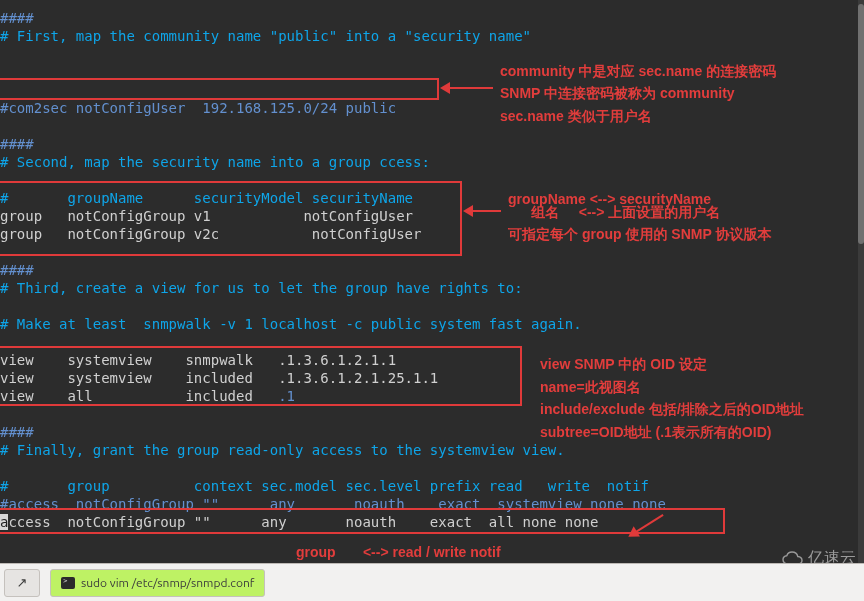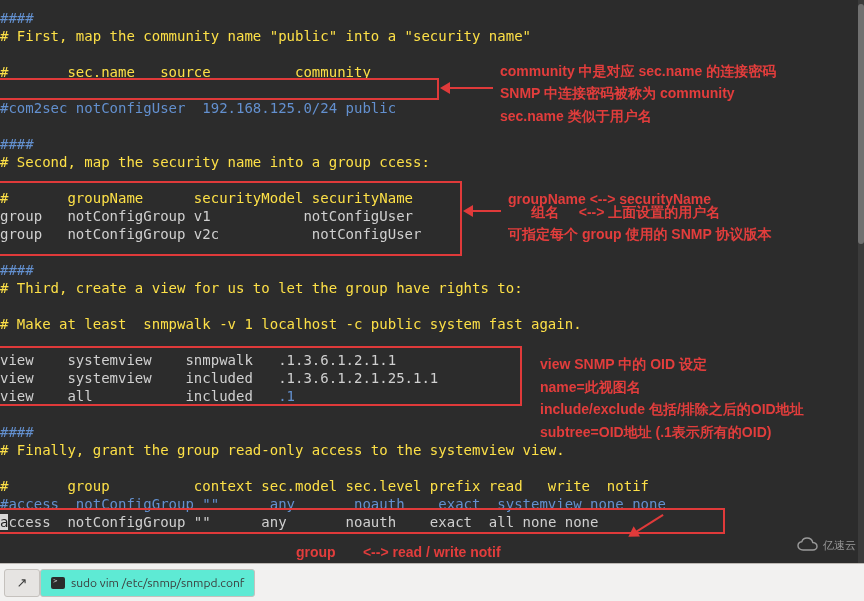--- a/index.html
+++ b/index.html
@@ -1,42 +1,41 @@
 <!DOCTYPE html>
 <html><head>
 <meta charset="utf-8">
 <style>
 html,body{margin:0;padding:0;width:864px;height:601px;background:#2c2c2c;font-family:"DejaVu Sans Mono","Courier New",monospace;font-size:14px;overflow:hidden}
 .editor{position:relative;width:864px;height:564px;line-height:18px;color:#85c4c4}
 .ln{position:absolute;white-space:pre}
-.cyan{color:#fde047}
+.cyan{color:#0ea5e9}
 .blue{color:#6390cf}
 .grey{color:#d0d0d0}
 .red{color:#e23d3c;font-family:"Microsoft YaHei",Arial,sans-serif;font-size:14px;font-weight:600}
 .cursor{background:#d6d6d6;color:#202020}
 .box{position:absolute;border:2px solid #e03a3a;pointer-events:none}
 .arrow{position:absolute;height:2px;background:#e03a3a}
 .arrow:before{content:"";position:absolute;left:-9px;top:-5px;border:6px solid transparent;border-right:10px solid #e03a3a}
 .taskbar{position:absolute;left:0;bottom:0;width:864px;height:37px;background:#f2f1f0;display:flex;align-items:center;font-family:Ubuntu,Arial,sans-serif;font-size:12px;color:#3c3c3c;border-top:1px solid #bdb9b5}
 .launcher{width:34px;height:26px;margin-left:4px;background:#e6e4e2;border:1px solid #c5c1bd;border-radius:3px;display:flex;align-items:center;justify-content:center;font-size:13px}
-.tab{margin-left:0;height:26px;background:#5eead4;border:1px solid #c5c1bd;border-radius:3px;display:flex;align-items:center;padding:0 10px}
+.tab{margin-left:10px;height:26px;background:#bef264;border:1px solid #c5c1bd;border-radius:3px;display:flex;align-items:center;padding:0 10px}
 .termicon{width:14px;height:12px;background:#2b2b2b;margin-right:6px;border-radius:2px;display:inline-block;position:relative}
 .termicon:after{content:">";position:absolute;color:#ddd;font-size:8px;left:2px;top:-1px}
-.wm{position:absolute;right:8px;bottom:48px;display:flex;align-items:center;color:#9a9a9a;font-family:"Microsoft YaHei",Arial;font-size:11px}
+.wm{position:absolute;right:8px;bottom:32px;display:flex;align-items:center;color:#9a9a9a;font-family:"Microsoft YaHei",Arial;font-size:16px}
 .wm svg{margin-right:4px}
 .scrollbar{position:absolute;right:0;top:0;width:6px;height:564px;background:#3b3b3b}
 .thumb{position:absolute;right:0;top:4px;width:6px;height:240px;background:#707070;border-radius:3px}
 </style>
 </head>
 <body>
 
 <div class="editor">
   <span class="ln blue" style="top:9px;left:0">####</span>
   <span class="ln cyan" style="top:27px;left:0"># First, map the community name "public" into a "security name"</span>
-  <span class="ln cyan" style="top:63px;left:0">#       sec.name   source          community</span>
   <span class="ln blue" style="top:99px;left:0">#com2sec notConfigUser  192.168.125.0/24 public</span>
   <span class="ln blue" style="top:135px;left:0">####</span>
   <span class="ln cyan" style="top:153px;left:0"># Second, map the security name into a group ccess:</span>
   <span class="ln cyan" style="top:189px;left:0">#       groupName      securityModel securityName</span>
   <span class="ln grey" style="top:207px;left:0">group   notConfigGroup v1           notConfigUser</span>
   <span class="ln grey" style="top:225px;left:0">group   notConfigGroup v2c           notConfigUser</span>
   <span class="ln blue" style="top:261px;left:0">####</span>
   <span class="ln cyan" style="top:279px;left:0"># Third, create a view for us to let the group have rights to:</span>
   <span class="ln cyan" style="top:315px;left:0"># Make at least  snmpwalk -v 1 localhost -c public system fast again.</span>
   <span class="ln grey" style="top:351px;left:0">view    systemview    snmpwalk   .1.3.6.1.2.1.1</span>

